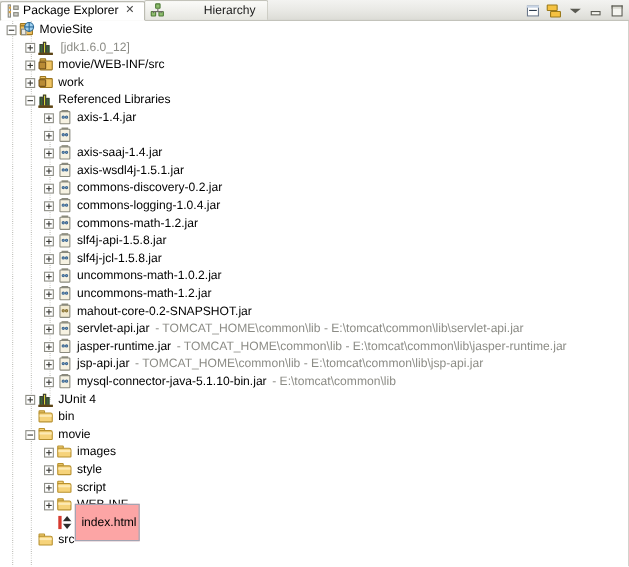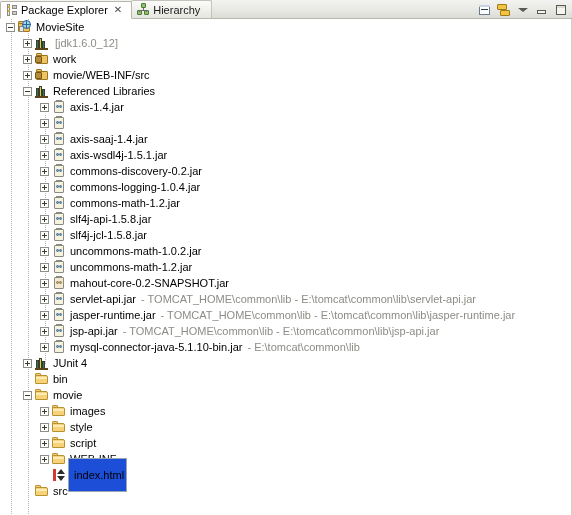--- a/index.html
+++ b/index.html
@@ -47,20 +47,21 @@
   }
   .tab.inactive {
     background: linear-gradient(to bottom,#fbfbf9,#e6e6e0);
     border: 1px solid #c3c3ba;
     border-bottom: none;
     border-top-left-radius: 2px;
     border-top-right-radius: 2px;
     margin-left: -1px;
     margin-bottom: 0px;
     color: #1a1a1a;
+    gap: 32px;
   }
   .tab-label { padding: 0 4px 0 3px; }
   .tab-close {
     font-size: 10px;
     color: #4a4a4a;
     line-height: 1;
     padding: 0 2px;
     cursor: pointer;
   }
 
@@ -159,21 +160,21 @@
     width:1px;
     background-image: linear-gradient(to bottom,#a9a9a2 1px, transparent 1px);
     background-size: 1px 2px;
     opacity:.85;
   }
 
   .lbl { padding-left:3px; }
   .lbl-gray { color:#8c8c86; padding-left:5px; }
 
   .row.selected .lbl-wrap {
-    background:#1d4ed8;
+    background:#fca5a5;
     border:1px solid #9aa5b4;
     padding:16px 2px;
     margin-left:1px;
     box-sizing:border-box;
     line-height:13px;
     height:15px;
     display:inline-flex;
     align-items:center;
   }
   .lbl-wrap { display:inline-flex; align-items:center; height:15px; }
@@ -321,37 +322,37 @@
           <span class="bx"></span>
           <span class="h"></span>
           <span class="v"></span>
         </span>
         <span class="icn i-srcpkg">
           <span class="pk2"></span>
           <span class="pk"></span>
           <span class="br"></span>
         </span>
         <span class="lbl-wrap">
-          <span class="lbl">work</span>
+          <span class="lbl">movie/WEB-INF/src</span>
         </span>
       </div>
       <div class="row">
         <span class="indent" style="width:17px"></span>
         <span class="twisty">
           <span class="bx"></span>
           <span class="h"></span>
           <span class="v"></span>
         </span>
         <span class="icn i-srcpkg">
           <span class="pk2"></span>
           <span class="pk"></span>
           <span class="br"></span>
         </span>
         <span class="lbl-wrap">
-          <span class="lbl">movie/WEB-INF/src</span>
+          <span class="lbl">work</span>
         </span>
       </div>
       <div class="row">
         <span class="indent" style="width:17px"></span>
         <span class="twisty">
           <span class="bx"></span>
           <span class="h"></span>
         </span>
         <span class="icn i-lib">
           <span class="bk b1"></span>

